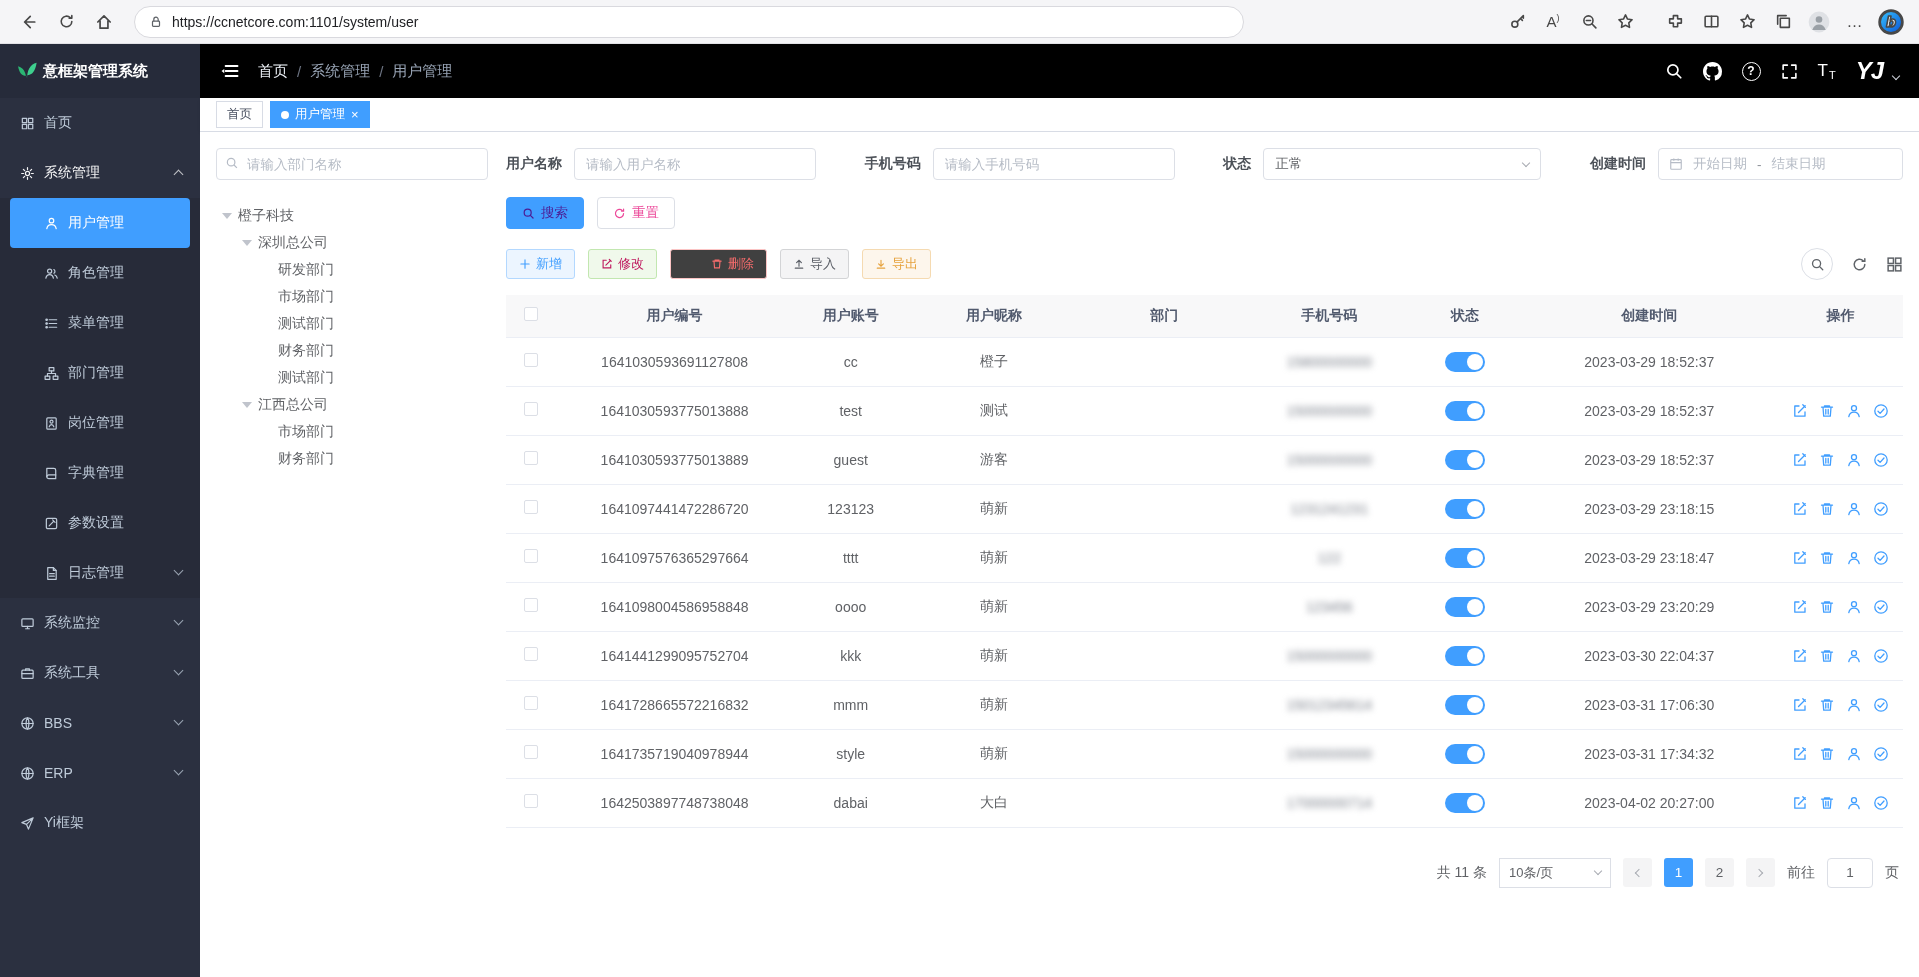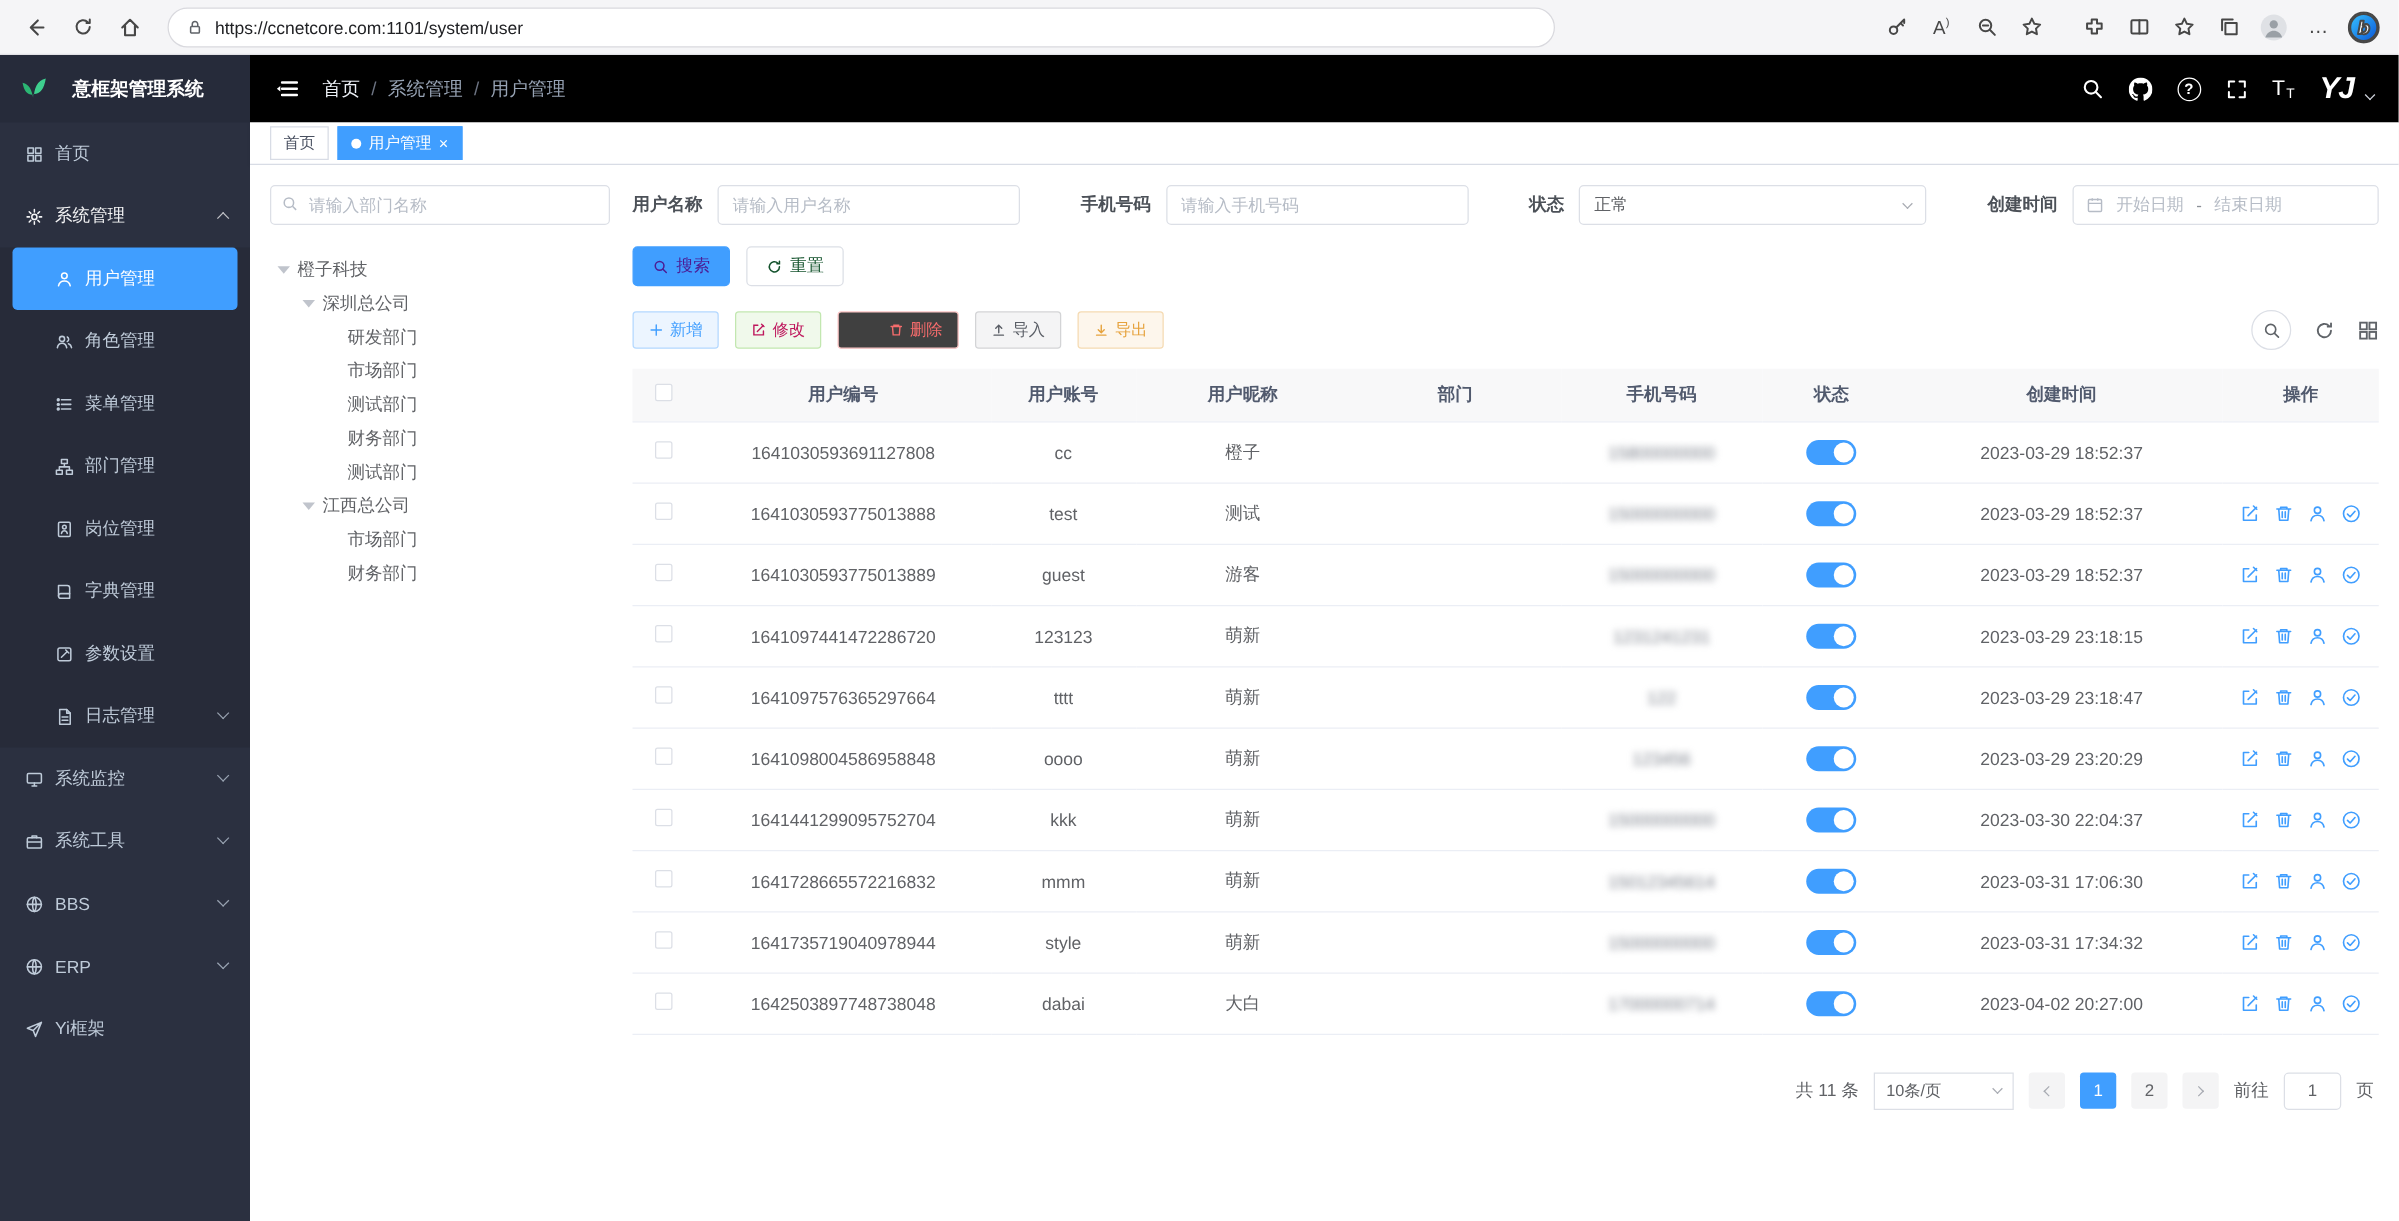--- a/index.html
+++ b/index.html
@@ -18,21 +18,21 @@
   .url-text { font-size:14px; color:#202124; }
   .b-right { display:flex; align-items:center; gap:4px; flex:1; justify-content:flex-end; }
   .ra-text { font-size:15px; color:#474747; }
   .avatar-ico svg { stroke:none; }
 
   
   .app { display:flex; height:933px; }
 
   
   .sidebar { width:200px; background:#2b3040; flex:0 0 auto; display:flex; flex-direction:column; }
-  .logo { height:54px; display:flex; align-items:center; gap:20px; padding-left:16px; background:#262b3a; }
+  .logo { height:54px; display:flex; align-items:center; gap:5px; padding-left:16px; background:#262b3a; }
   .logo-title { color:#fff; font-weight:bold; font-size:15px; }
   .menu { flex:1; overflow:hidden; }
   .mi { height:50px; display:flex; align-items:center; gap:9px; padding-left:20px;
     color:#bfcbd9; font-size:14px; position:relative; cursor:default; }
   .mi .si { flex:0 0 auto; }
   .si { width:15px; height:15px; stroke:currentColor; fill:none; stroke-width:1.3;
     stroke-linecap:round; stroke-linejoin:round; }
   .submenu { background:#272b39; }
   .mi.sub { padding-left:44px; }
   .mi.sub.active { background:#409eff; color:#fff; margin:0 10px; padding-left:34px; border-radius:4px; }
@@ -104,21 +104,21 @@
   .fdate { width:245px; height:32px; border:1px solid #dcdfe6; border-radius:4px; padding:0 10px;
     display:flex; align-items:center; gap:10px; color:#b6bcc6; font-size:13.5px; }
   .fdate svg { stroke:#b6bcc6; fill:none; stroke-width:1.3; }
   .fdate .sep { color:#8b9097; }
 
   .actions { margin-top:17px; display:flex; gap:13px; }
   .btn { height:32px; border-radius:4px; padding:0 15px; font-size:13.5px; display:inline-flex;
     align-items:center; gap:6px; border:1px solid transparent; }
   .btn svg { width:13px; height:13px; stroke:currentColor; fill:none; stroke-width:1.5; stroke-linecap:round; }
   .btn-primary { background:#409eff; border-color:#409eff; color:#4c1d95; }
-  .btn-plain { background:#fff; border-color:#dcdfe6; color:#14532d; }
+  .btn-plain { background:#fff; border-color:#dcdfe6; color:#ec4899; }
 
   .toolbar { margin-top:19px; display:flex; gap:13px; align-items:center; }
   .tbtn { height:30px; border-radius:3px; padding:0 12px; font-size:13px; display:inline-flex;
     align-items:center; gap:5px; border:1px solid; }
   .tbtn svg { width:12px; height:12px; stroke:currentColor; fill:none; stroke-width:1.5; stroke-linecap:round; }
   .tbtn.add { background:#ecf5ff; border-color:#b3d8ff; color:#409eff;align-items:center; }
   .tbtn.mod { background:#f0f9eb; border-color:#c2e7b0; color:#be185d; }
   .tbtn.del { background:#404040; border-color:#fbc4c4; color:#f56c6c;padding-left:40px; }
   .tbtn.imp { background:#f4f4f5; border-color:#d3d4d6; color:#5a5e66; }
   .tbtn.exp { background:#fdf6ec; border-color:#f5dab1; color:#e6a23c; }

